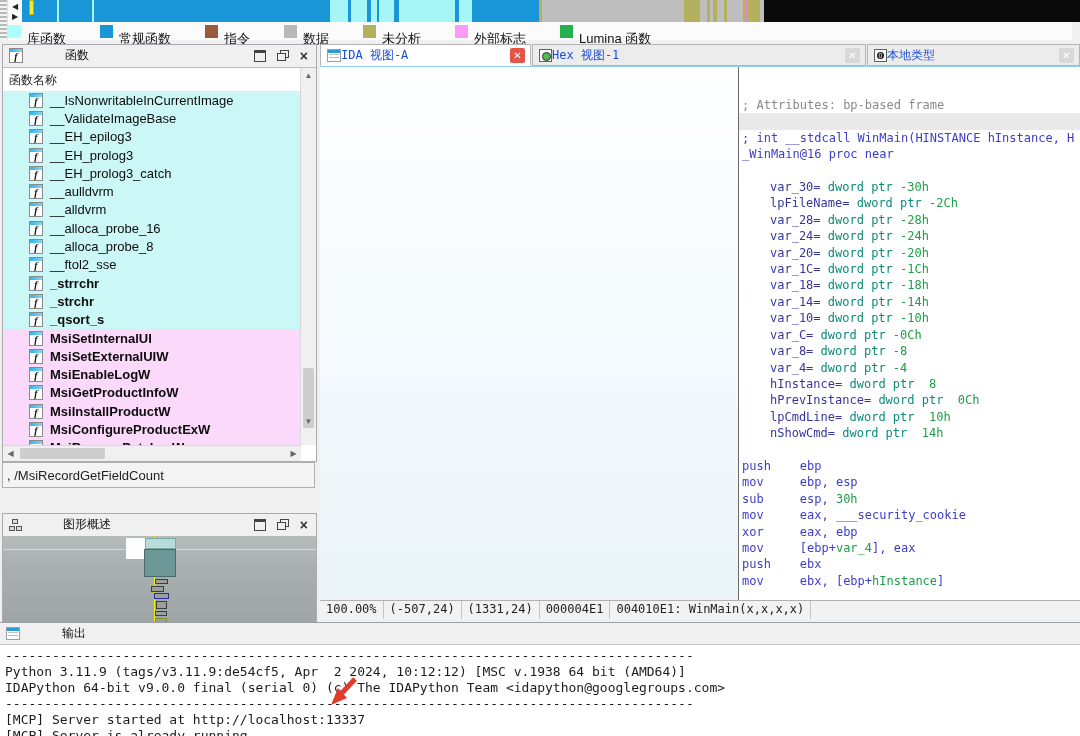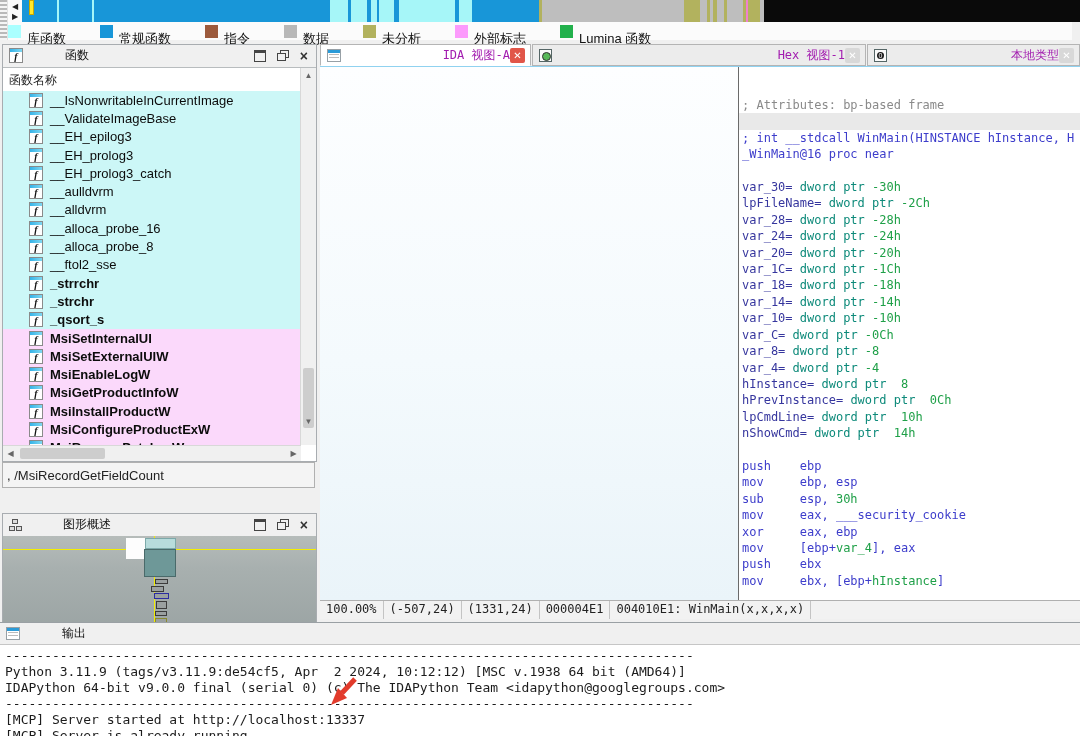--- a/index.html
+++ b/index.html
@@ -84,21 +84,21 @@
   .icon-graph .g3{left:7px;top:7px;}
   .ov-hline{position:absolute;left:0;top:13px;width:100%;height:1px;background:#f4ee00;}
   .ov-vline{position:absolute;left:151px;top:0;width:1px;height:100%;background:#f4ee00;}
   .ov-rect{position:absolute;box-sizing:border-box;}
 
   
   #tabbar{left:320px;top:44px;width:760px;height:22px;background:#f0f0f0;}
   .tab{position:absolute;top:0;height:22px;display:flex;align-items:center;box-sizing:border-box;
     border:1px solid #b4b4b4;background:#ececec;}
   .tab-active{background:#fff;border-bottom:1px solid #fff;}
-  .tab-label{flex:1;text-align:right;font-size:12px;color:#a21caf;font-family:"DejaVu Sans Mono",monospace;}
+  .tab-label{flex:1;text-align:left;font-size:12px;color:#1d4ed8;font-family:"DejaVu Sans Mono",monospace;}
   .tab-close{width:15px;height:15px;border-radius:2px;margin-right:5px;color:#fff;font-size:10px;line-height:15px;
     text-align:center;flex:none;}
   .tab-close-red{background:#e15649;}
   .tab-close-gray{background:#d8d8d8;}
   .tab-icon{margin-left:6px;flex:none;}
   .icon-idaview{position:relative;width:14px;height:13px;border:1px solid #97a0a6;background:#fff;display:inline-block;box-sizing:border-box;}
   .icon-idaview .top{position:absolute;left:0;top:0;width:100%;height:3px;background:#2b9bd8;}
   .icon-idaview .lines{position:absolute;left:1px;right:1px;top:4px;bottom:1px;
     background:repeating-linear-gradient(180deg,#bcbcbc 0 1px,transparent 1px 3px);}
   .icon-hexview{position:relative;width:13px;height:13px;border:1px solid #566;background:#fafafa;display:inline-block;box-sizing:border-box;}
@@ -112,21 +112,21 @@
   #graph-canvas{left:320px;top:66px;width:760px;height:534px;overflow:hidden;
     background:linear-gradient(180deg,#fdfeff 0%,#f4fafd 55%,#eaf4f9 100%);border-top:1px solid #90d2f0;}
   #disasm-node{position:absolute;left:418px;top:0;width:662px;height:534px;background:#fff;
     border-left:1px solid #6a6a6a;}
   #disassembly-lines{position:absolute;left:3px;top:30px;right:0;
     font-family:"DejaVu Sans Mono",monospace;font-size:12px;line-height:16.4px;}
   .dline{white-space:pre;min-height:16.4px;}
   .dline-hl{background:#e9e9e9;margin-left:-3px;padding-left:3px;}
   .t-cmt{color:#8a8a8a;}
   .t-blue{color:#3d3dcb;}
-  .t-defname{color:#36369e;}
+  .t-defname{color:#36369e;margin-left:28px;}
   .t-type{color:#0d8a7a;}
   .t-num{color:#1fa048;}
   .t-green{color:#1fa048;}
 
   
   #view-status{left:320px;top:600px;width:760px;height:18px;background:#f2f2f2;border-top:1px solid #b0b0b0;
     display:flex;align-items:stretch;font-family:"DejaVu Sans Mono",monospace;font-size:12px;color:#222;}
   .vs-cell{padding:1px 6px 0 6px;border-right:1px solid #c4c4c4;white-space:nowrap;}
 
   

